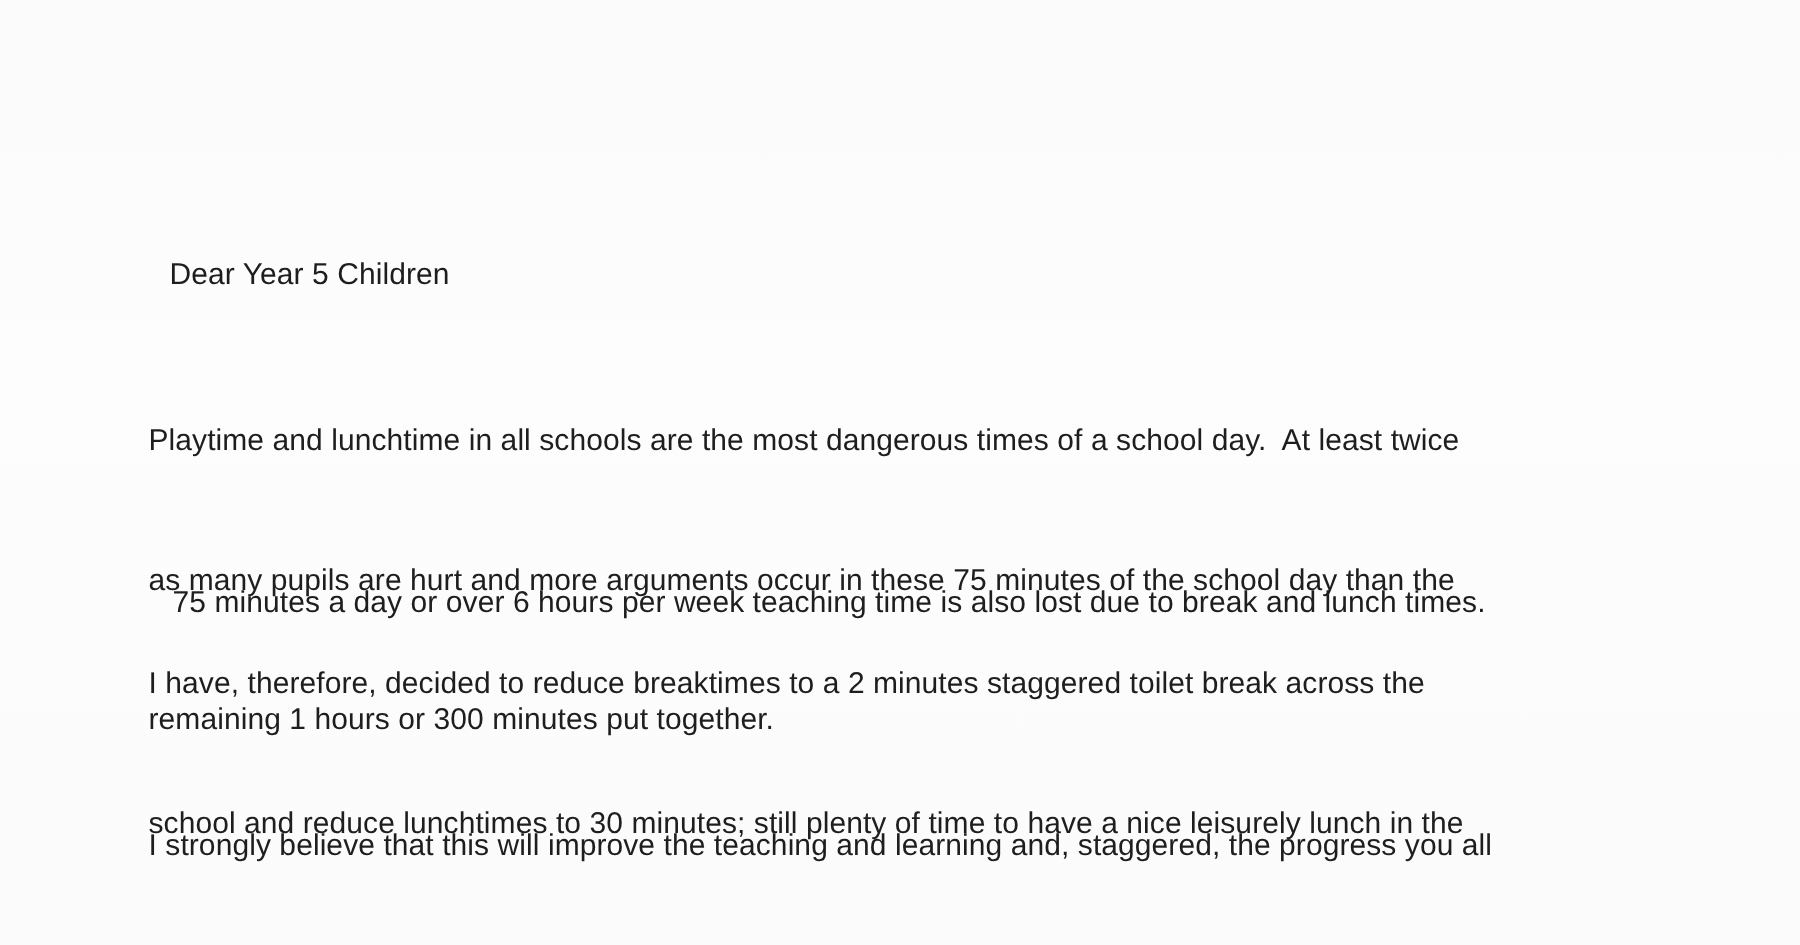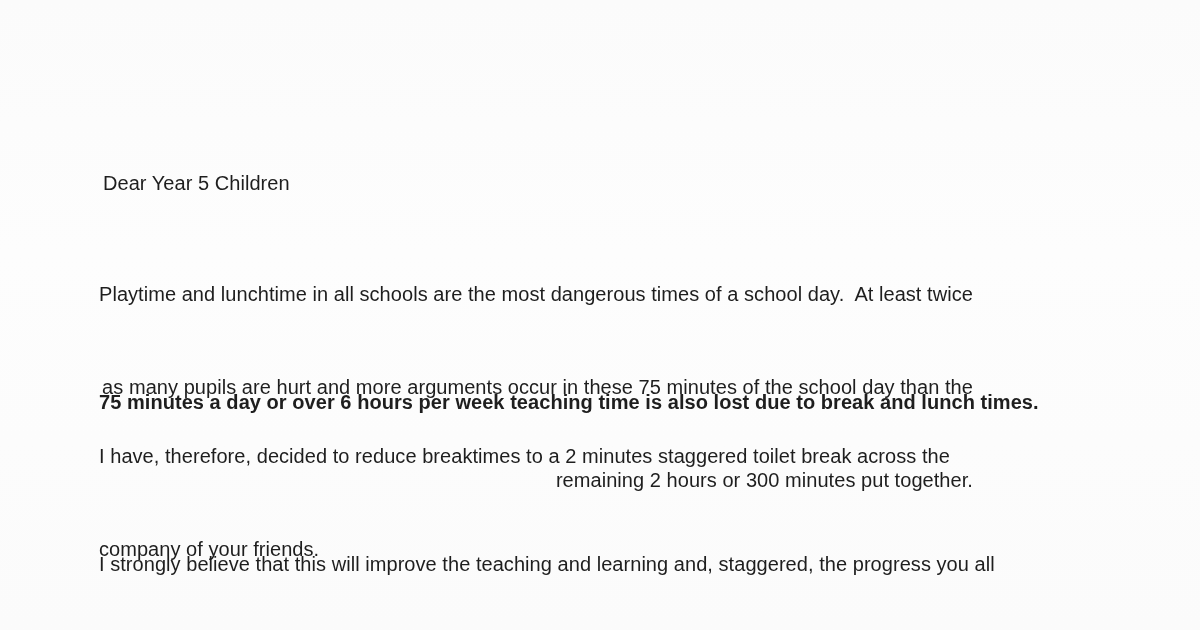--- a/index.html
+++ b/index.html
@@ -29,47 +29,48 @@
       font-family: "Liberation Sans", sans-serif;
       font-size: 20px;
       color: #1e1e1e;
       line-height: 31px;
       letter-spacing: 0.05px;
     }
     .p {
       margin: 0;
       white-space: pre-wrap;
     }
-    .greeting { position: absolute; left: 4px; top: 0; }
-    .p1 { position: absolute; left: 0; top: 49px; text-align: right; }
-    .p2 { position: absolute; left: 0; top: 157px; font-weight: bold; }
+    .greeting { position: absolute; left: 14px; top: 0; }
+    .p1 { position: absolute; left: 0; top: 49px; }
+    .p2 { position: absolute; left: 16px; top: 157px; }
     .p3 { position: absolute; left: 0; top: 211px; }
     .p4 { position: absolute; left: 0; top: 319px; }
     .p5 { position: absolute; left: 0; top: 427px; }
     .line { display: block; }
   </style>
 </head>
 <body>
 
 <div class="page">
   <div class="letter">
     <p class="p greeting">Dear Year 5 Children</p>
 
     <p class="p p1">
       <span class="line">Playtime and lunchtime in all schools are the most dangerous times of a school day.  At least twice</span>
       <span class="line">as many pupils are hurt and more arguments occur in these 75 minutes of the school day than the</span>
-      <span class="line">remaining 2 hours or 300 minutes put together.</span>
+      <span class="line">remaining 1 hours or 300 minutes put together.</span>
     </p>
 
     <p class="p p2">
       <span class="line">75 minutes a day or over 6 hours per week teaching time is also lost due to break and lunch times.</span>
     </p>
 
     <p class="p p3">
       <span class="line">I have, therefore, decided to reduce breaktimes to a 2 minutes staggered toilet break across the</span>
+      <span class="line">school and reduce lunchtimes to 30 minutes; still plenty of time to have a nice leisurely lunch in the</span>
       <span class="line">company of your friends.</span>
     </p>
 
     <p class="p p4">
       <span class="line">I strongly believe that this will improve the teaching and learning and, staggered, the progress you all</span>
       
       
     </p>
 
     <p class="p p5">

